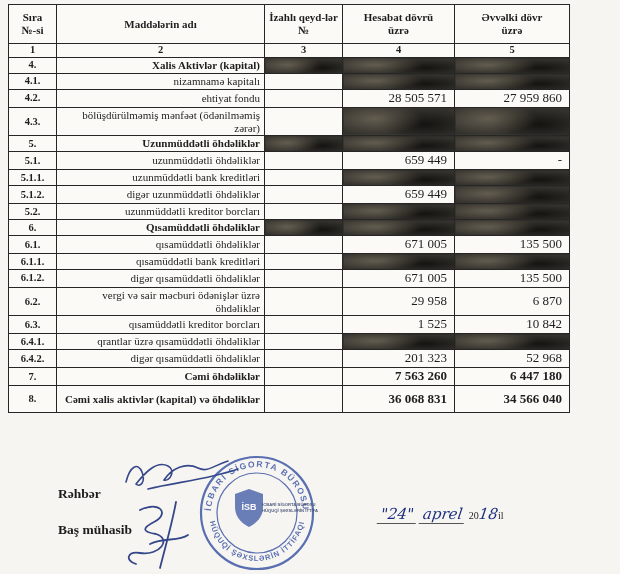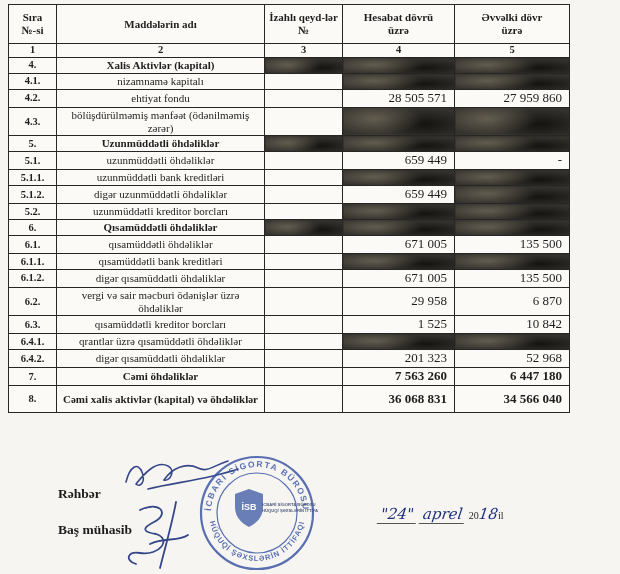--- a/index.html
+++ b/index.html
@@ -30,21 +30,21 @@
   .balance thead th {
     font-weight:bold; text-align:center; vertical-align:middle;
     white-space:pre-line; height:36px; font-size:11px;
   }
   .balance .numrow th {
     height:13px; font-weight:bold; font-size:10.5px; padding:0;
   }
   .balance tbody tr { height:16px; }
   .balance tbody tr.tall { height:27px; }
   .balance td.c-no   { text-align:center; font-weight:bold; font-size:10.5px; }
-  .balance td.c-name { text-align:center; }
+  .balance td.c-name { text-align:right; }
   .balance td.c-note { text-align:center; }
   .balance td.c-num  { text-align:right; padding-right:7px; font-size:13px; }
   .balance tr.bold-row td { font-weight:bold; }
   .smudge {
     background-color:#34322d;
     background-image:
       radial-gradient(ellipse 60% 85% at 28% 42%, rgba(138,128,108,.55), rgba(0,0,0,0) 72%),
       radial-gradient(ellipse 55% 75% at 74% 62%, rgba(15,14,12,.85), rgba(0,0,0,0) 78%);
   }
 

